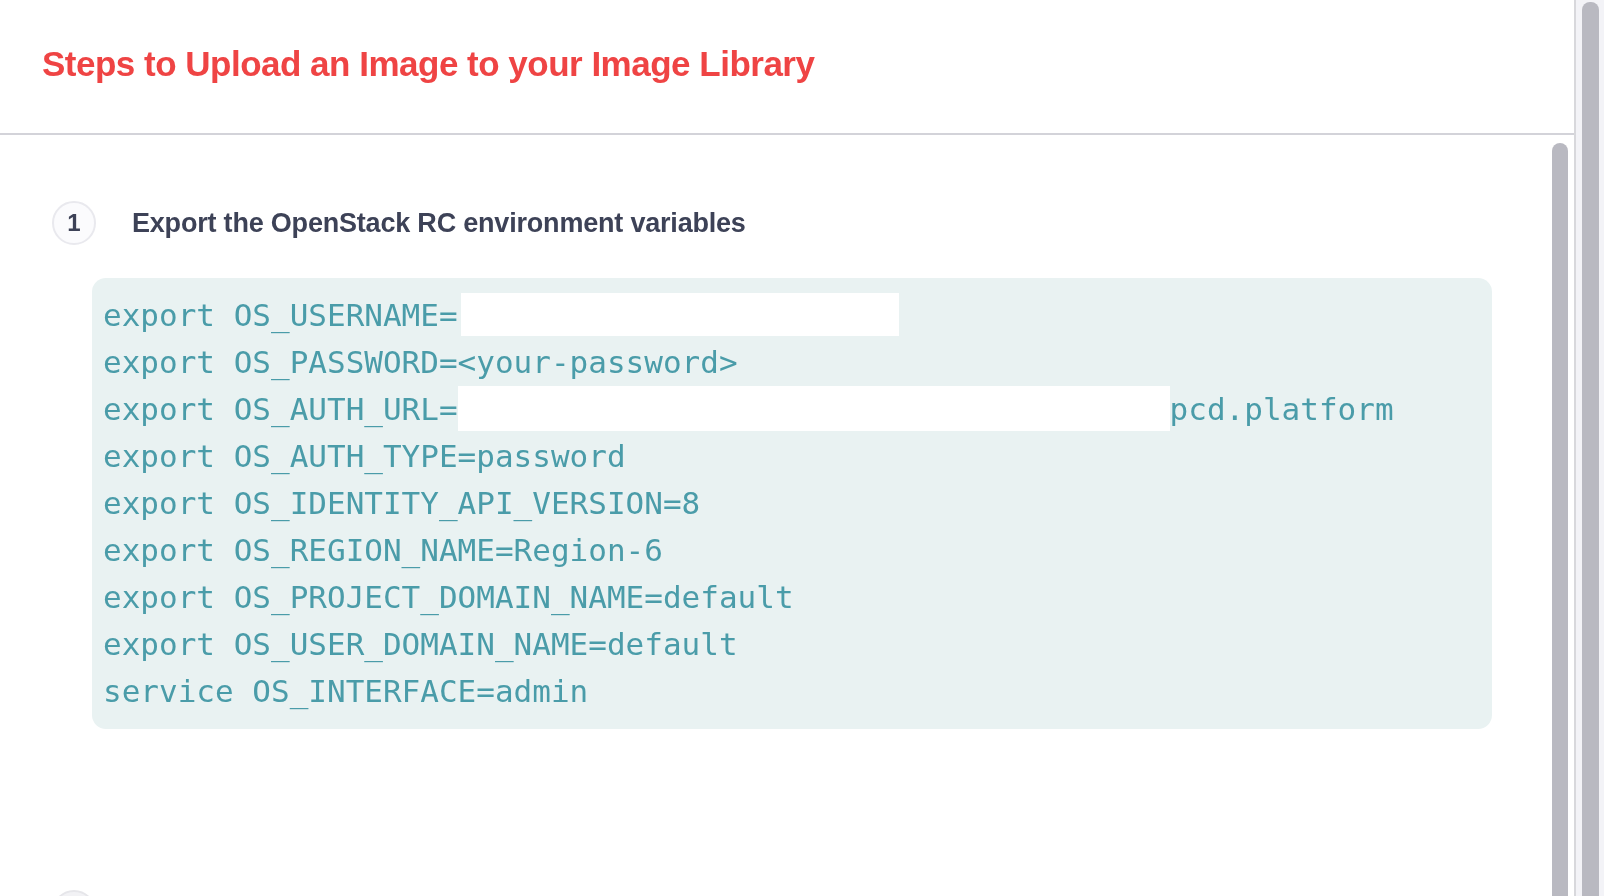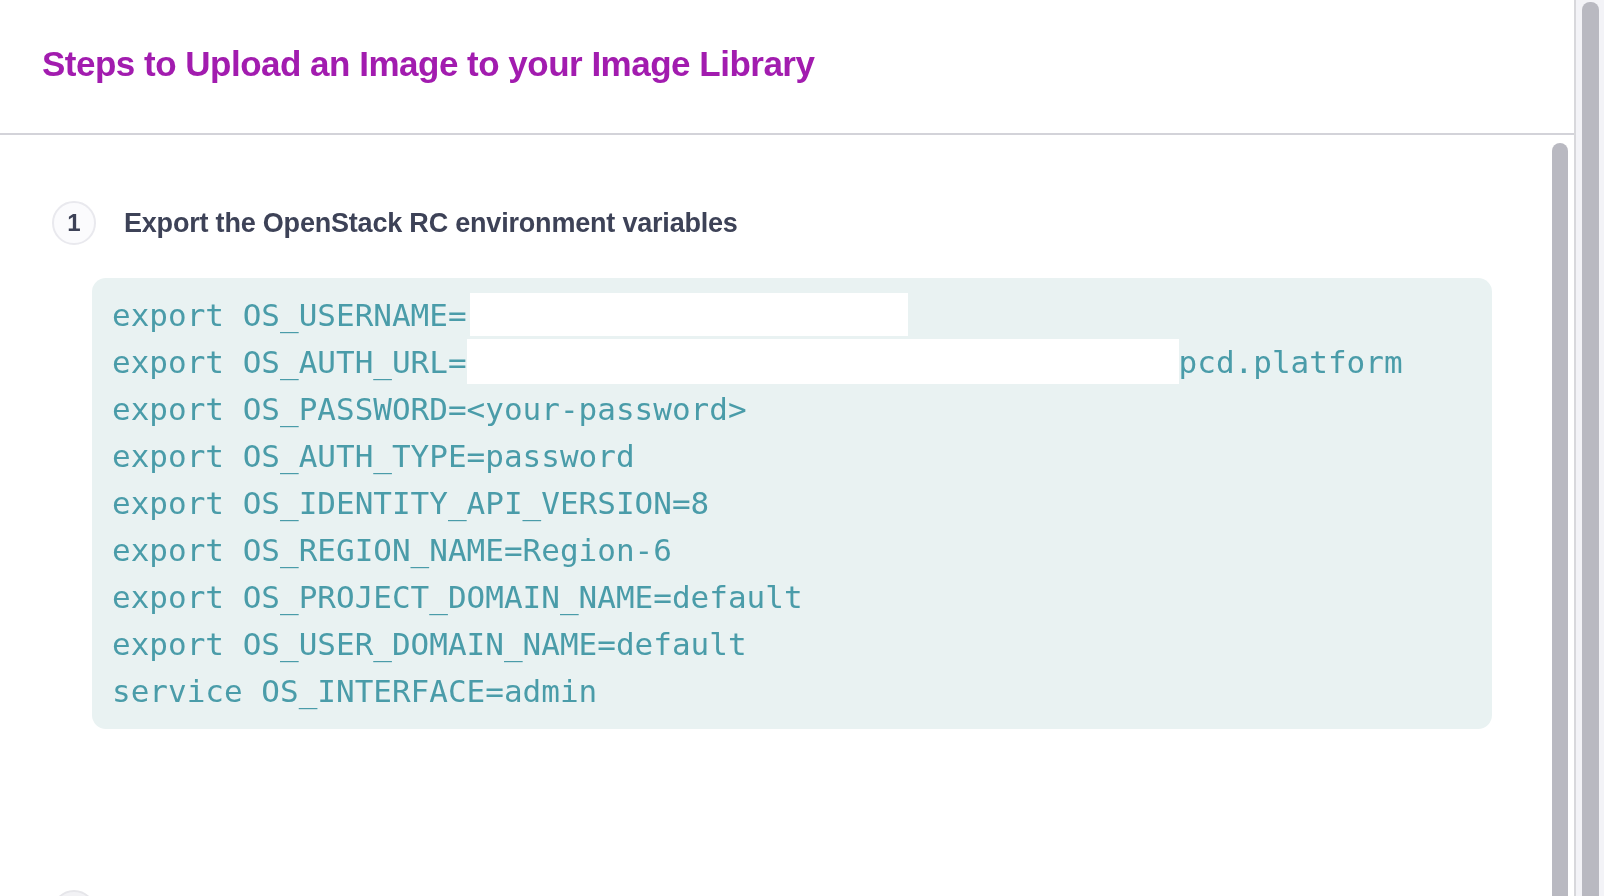--- a/index.html
+++ b/index.html
@@ -19,21 +19,21 @@
     width: 1574px;
     height: 134px;
   }
   .page-title {
     position: absolute;
     left: 42px;
     top: 44px;
     font-size: 35px;
     font-weight: 700;
     letter-spacing: -0.5px;
-    color: #a21caf;
+    color: #ef4444;
     text-align: right;
   }
   .header-divider {
     position: absolute;
     top: 133px;
     left: 0;
     width: 1574px;
     height: 2px;
     background: #d3d3d9;
   }
@@ -60,35 +60,35 @@
     background: #fbfbfd;
     display: flex;
     align-items: center;
     justify-content: center;
     font-size: 24px;
     font-weight: 700;
     color: #3d4257;
     flex: none;
   }
   .step-heading {
-    margin-left: 28px;
+    margin-left: 36px;
     font-size: 27px;
     font-weight: 700;
     letter-spacing: -0.2px;
     color: #3d4257;
   }
   
   .code-block {
     position: absolute;
     top: 143px;
     left: 92px;
     width: 1400px;
     border-radius: 14px;
     background: #e9f2f2;
-    padding: 13px 20px 15px 20px;
+    padding: 13px 20px 15px 11px;
   }
   .code-line {
     height: 47px;
     display: flex;
     align-items: center;
     white-space: pre;
     font-family: "DejaVu Sans Mono", monospace;
     font-size: 31px;
     color: #4a9ca9;
   }
@@ -157,29 +157,29 @@
     </div>
 
     <div class="code-block">
 
       <div class="code-line">
         <span>export OS_USERNAME=</span>
         <span class="redact redact-username"></span>
       </div>
 
       <div class="code-line">
+        <span>export OS_PASSWORD=&lt;your-password&gt;</span>
+      </div>
+
+      <div class="code-line">
         <span>export OS_AUTH_URL=</span>
         <span class="redact redact-url"></span>
         <span>pcd.platform</span>
       </div>
 
-      <div class="code-line">
-        <span>export OS_PASSWORD=&lt;your-password&gt;</span>
-      </div>
-
 
       <div class="code-line">
         <span>export OS_AUTH_TYPE=password</span>
       </div>
 
       <div class="code-line">
         <span>export OS_IDENTITY_API_VERSION=8</span>
       </div>
 
       <div class="code-line">

